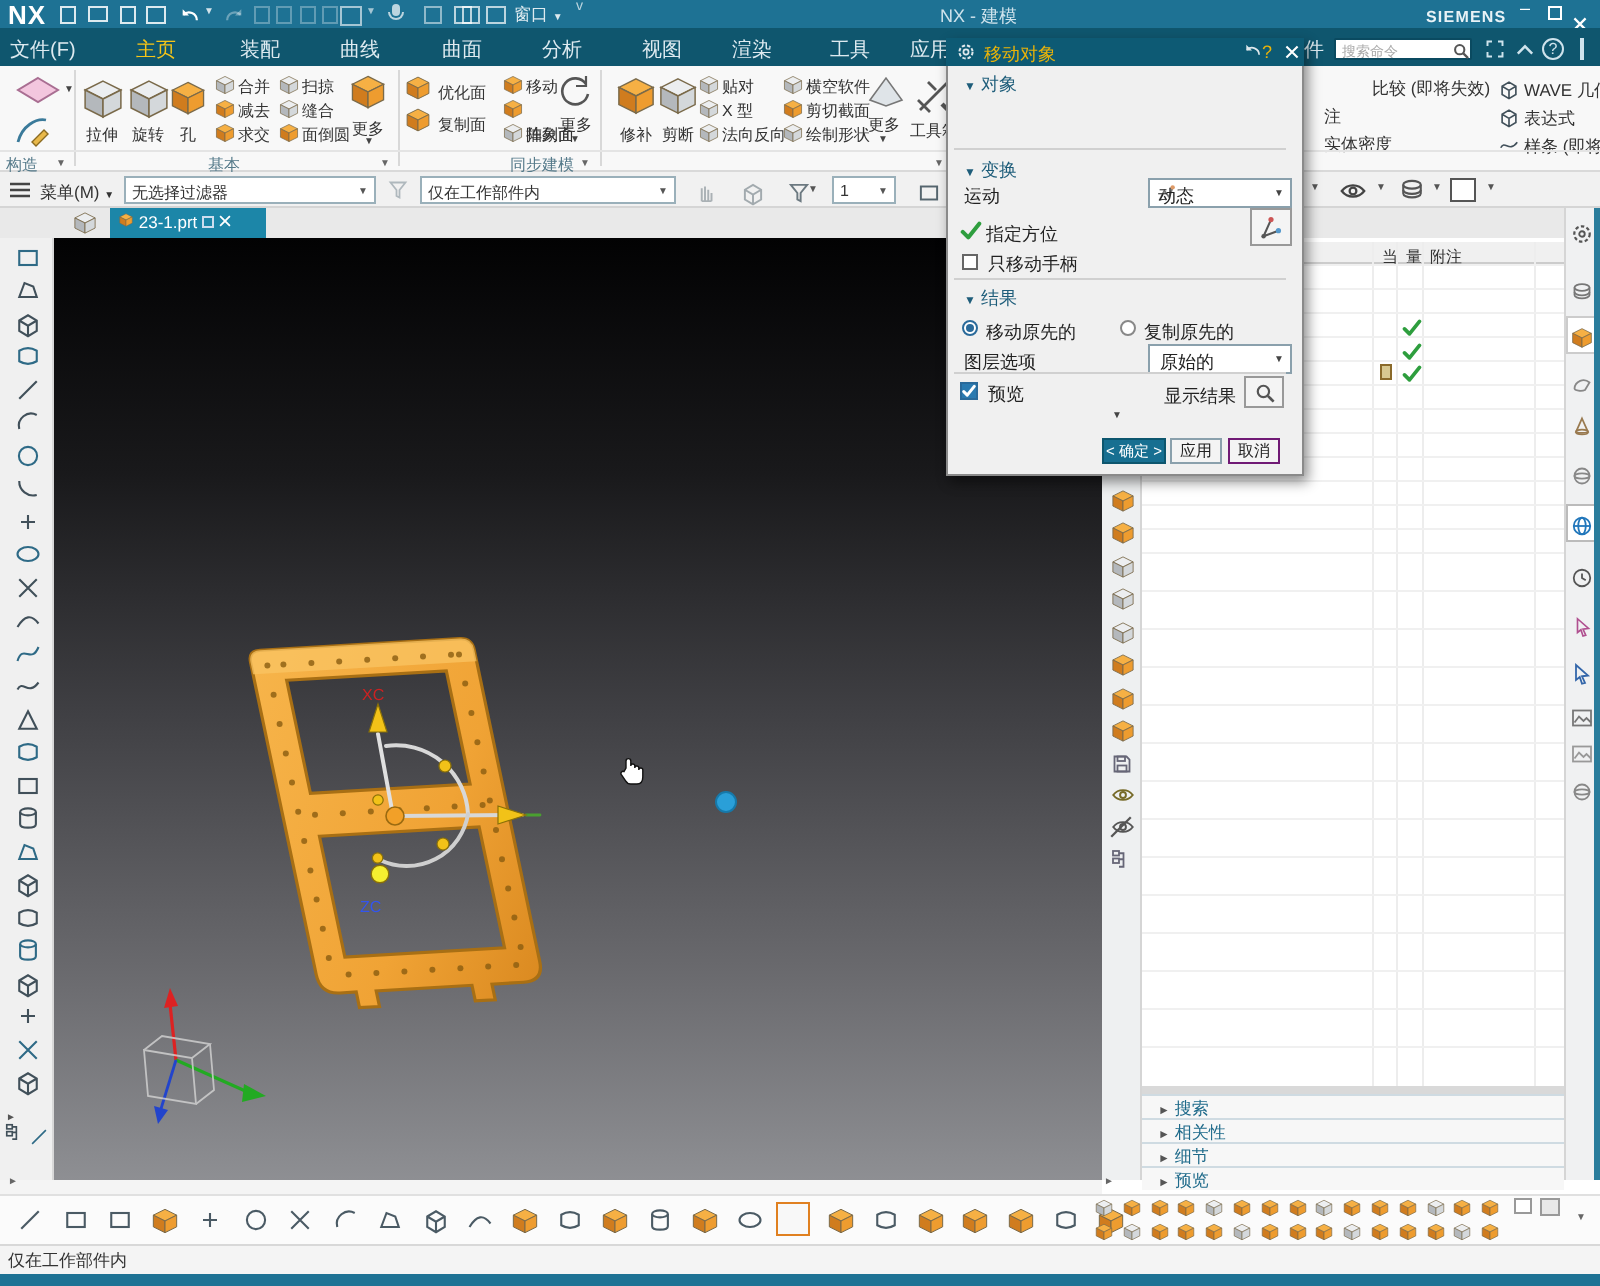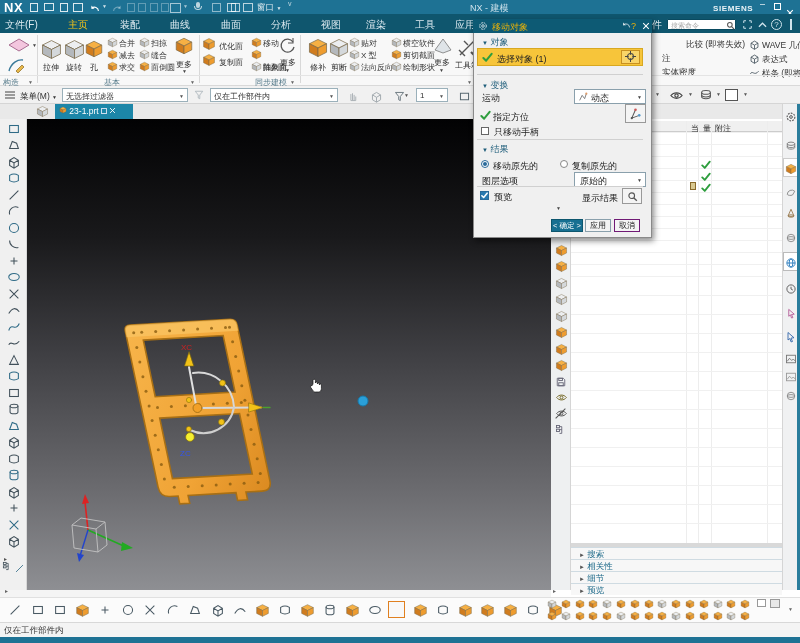--- a/index.html
+++ b/index.html
@@ -1246,45 +1246,31 @@
       </span>
       <span class="ab" style="left:158px;top:1.5px;font-size:9px">?</span>
       <span class="ab ic" style="left:168px;top:2px;width:10px;height:10px">
         <svg width="8" height="8" viewBox="0 0 10 10">
           <path d="M1.5 1.5 8.5 8.5 M8.5 1.5 1.5 8.5" stroke="#fff" stroke-width="1.3"></path>
         </svg>
       </span>
     </div>
     <div class="ab" style="left:0;top:14px;width:179px;height:205px;background:#f0f0f0;border:1px solid #8a8a8a;border-top:none">
       <div class="ab" style="left:8px;top:3px;color:#1e5d7a;font-size:9px"><span style="font-size:6px">▼</span> 对象</div>
-      <div class="ab" style="left:3px;top:14.5px;width:166px;height:18px;background:#f7c53a;border:1px solid #d8a820">
-        <span class="ab ic" style="left:4px;top:3px;width:11px;height:11px">
-          <svg width="11" height="11" viewBox="0 0 12 12" fill="none">
-            <path d="M1.5 6.5 4.5 9.5 10.5 2" stroke="#2e9e3e" stroke-width="2.2" stroke-linecap="round" stroke-linejoin="round"></path>
-          </svg>
-        </span>
-        <span class="ab" style="left:19px;top:4px;font-size:9px;color:#222">选择对象 (1)</span>
-        <span class="ab ic" style="left:143px;top:1px;width:19px;height:14px;border:1px solid #c89020;background:#f9d468">
-          <svg width="11" height="11" viewBox="0 0 12 12" fill="none" stroke="#444" stroke-width="1.1">
-            <circle cx="6" cy="6" r="3.2"></circle>
-            <path d="M6 0v4M6 8v4M0 6h4M8 6h4"></path>
-          </svg>
-        </span>
-      </div>
       <div class="ab" style="left:3px;top:41px;width:166px;height:1px;background:#d0d0d0"></div>
       <div class="ab" style="left:8px;top:46px;color:#1e5d7a;font-size:9px"><span style="font-size:6px">▼</span> 变换</div>
       <div class="ab" style="left:8px;top:59px;font-size:9px;color:#222">运动</div>
       <div class="ab" style="left:100px;top:56px;width:72px;height:15px;background:#fff;border:1px solid #8aa0ac">
         <span class="ab ic" style="left:2px;top:1.5px;width:11px;height:11px">
           <svg width="10" height="10" viewBox="0 0 12 12" fill="none" stroke="#777" stroke-width="1.1">
             <path d="M2 10 5 4l3 4 2-6"></path>
             <circle cx="10" cy="2" r="1.3" fill="#d96" stroke="none"></circle>
           </svg>
         </span>
-        <span class="ab" style="left:16px;top:2px;font-size:9px;color:#222">动态</span>
+        <span class="ab" style="left:4px;top:2px;font-size:9px;color:#222">动态</span>
         <span class="ab" style="right:3px;top:4px;font-size:5px;color:#444">▼</span>
       </div>
       <div class="ab ic" style="left:5px;top:76px;width:12px;height:12px">
         <svg width="11" height="11" viewBox="0 0 12 12" fill="none">
           <path d="M1.5 6.5 4.5 9.5 10.5 2" stroke="#2e9e3e" stroke-width="2.2" stroke-linecap="round" stroke-linejoin="round"></path>
         </svg>
       </div>
       <div class="ab" style="left:19px;top:78px;font-size:9px;color:#222">指定方位</div>
       <div class="ab ic" style="left:151px;top:71px;width:21px;height:19px;background:#f4f4f4;border:1px solid #999">
         <svg width="13" height="13" viewBox="0 0 14 14" fill="none" stroke="#555" stroke-width="1.1">

